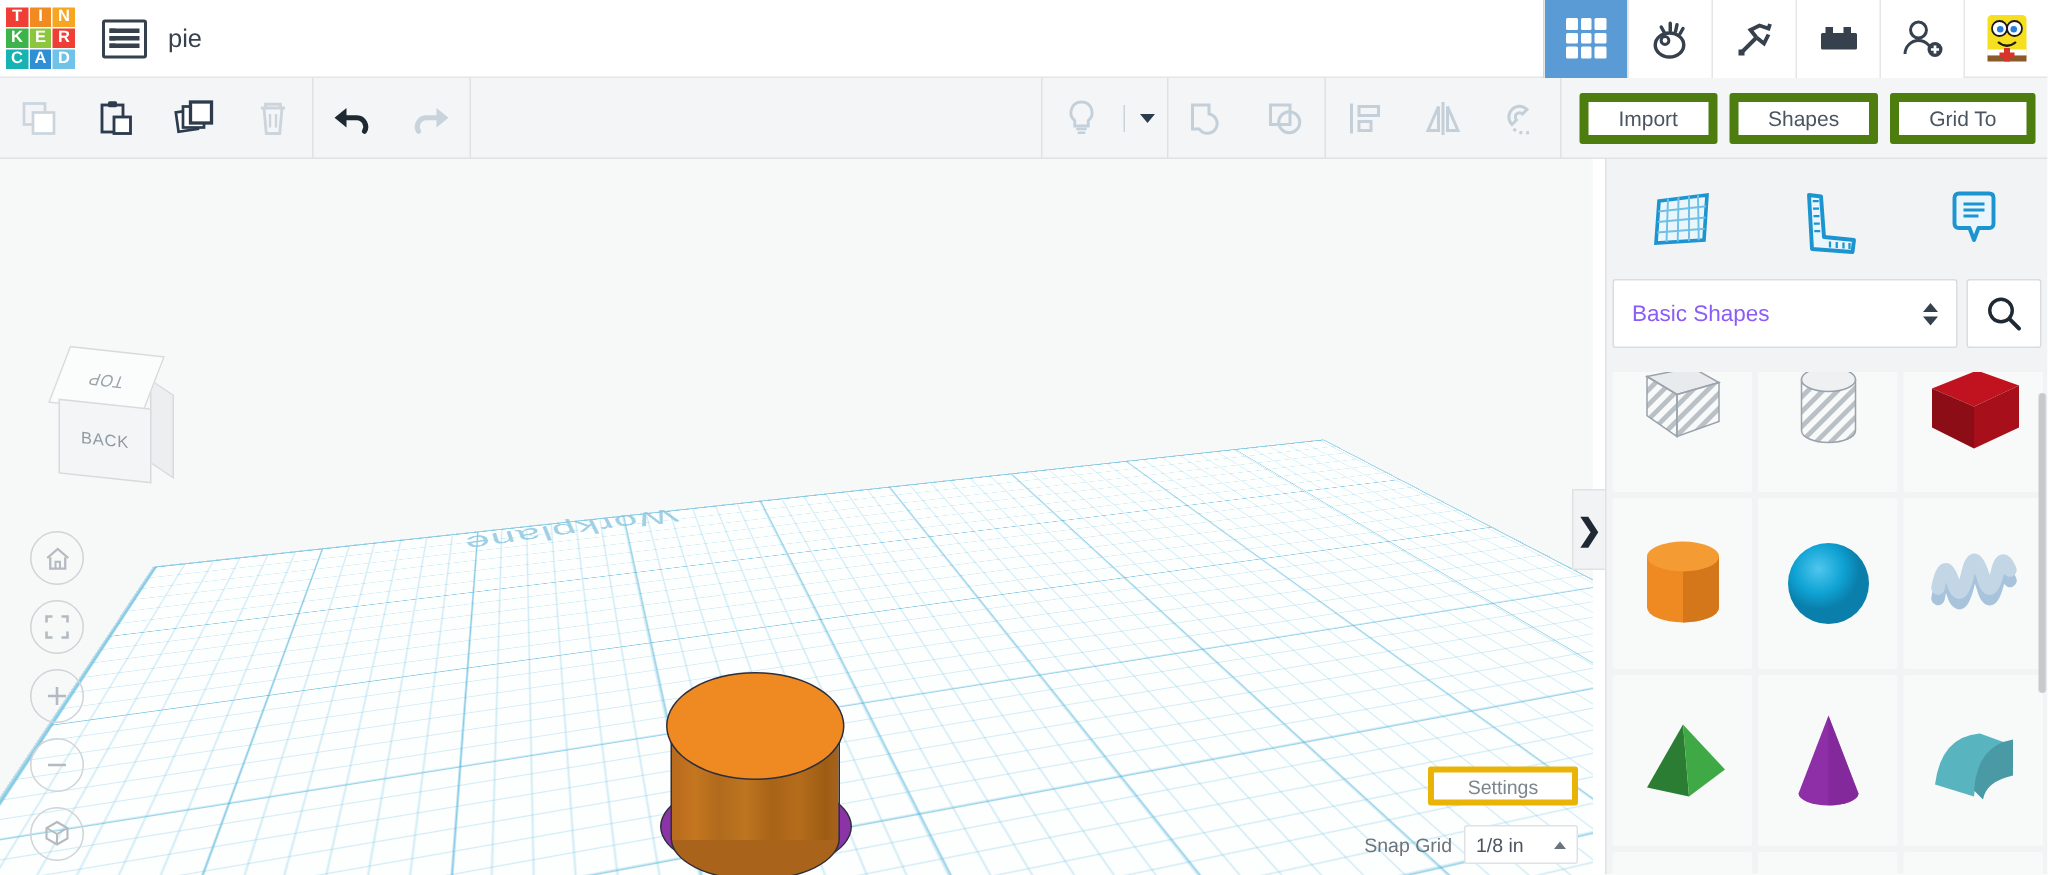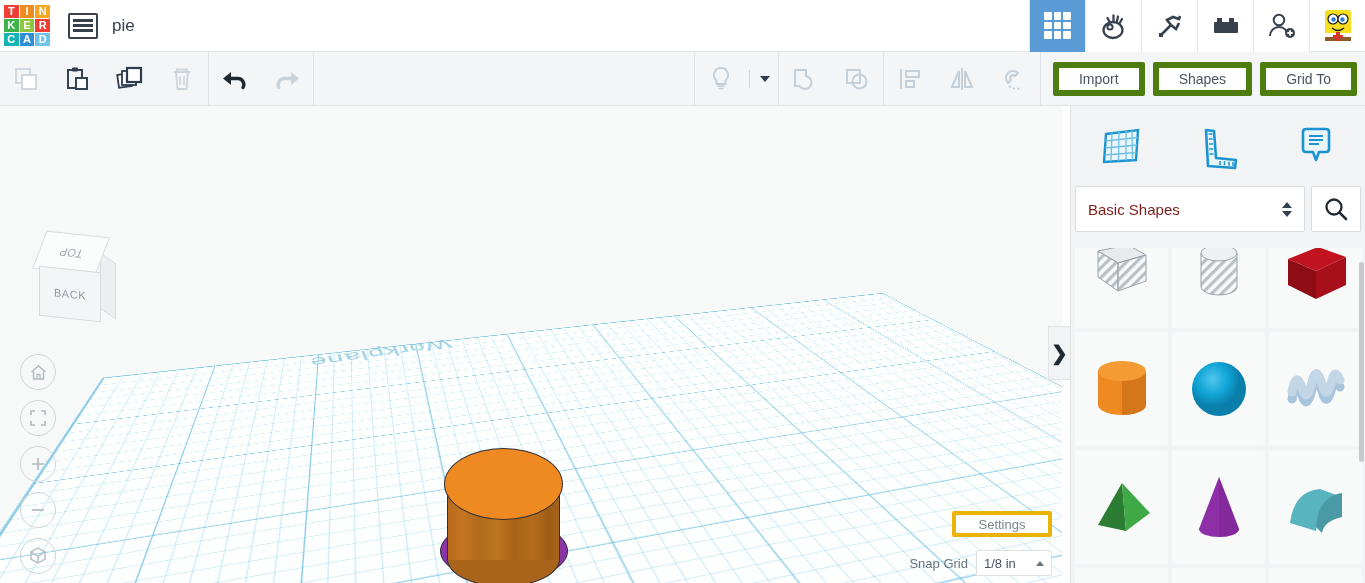--- a/index.html
+++ b/index.html
@@ -155,21 +155,21 @@
   
   .panel { position: absolute; top: 106px; left: 1070px; width: 295px; height: 477px;
            background: #f2f3f4; border-left: 1px solid #e0e2e4; }
   .panel-icons { display: flex; height: 80px; align-items: center; }
   .picon { flex: 1; display: flex; align-items: center; justify-content: center;
            cursor: pointer; }
   .panel-select-row { display: flex; padding: 0 4px; gap: 6px; align-items: center; }
   .shape-select { flex: 1; height: 46px; background: #fff; border: 1px solid #dadde0;
                   border-radius: 2px; display: flex; align-items: center;
                   justify-content: space-between; padding: 0 12px; cursor: pointer; }
-  .shape-select span { font-size: 15px; color: #7f1d1d; }
+  .shape-select span { font-size: 15px; color: #8b5cf6; }
   .spin { display: flex; flex-direction: column; gap: 3px; }
   .spin i { width: 0; height: 0; border-left: 5px solid transparent;
             border-right: 5px solid transparent; display: block; }
   .spin i.up { border-bottom: 6px solid #36414d; }
   .spin i.dn { border-top: 6px solid #36414d; }
   .search-btn { width: 50px; height: 46px; background: #fff; border: 1px solid #dadde0;
                 border-radius: 2px; display: flex; align-items: center;
                 justify-content: center; cursor: pointer; }
 
   .shape-grid { position: absolute; top: 142px; left: 0; width: 295px; height: 335px;

